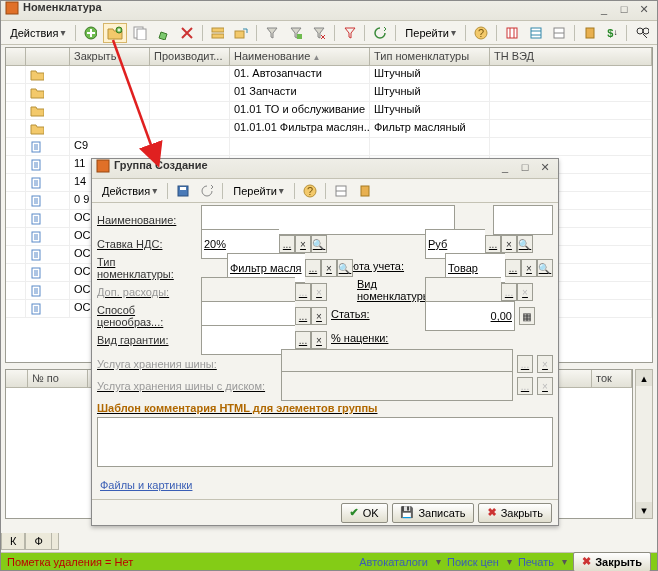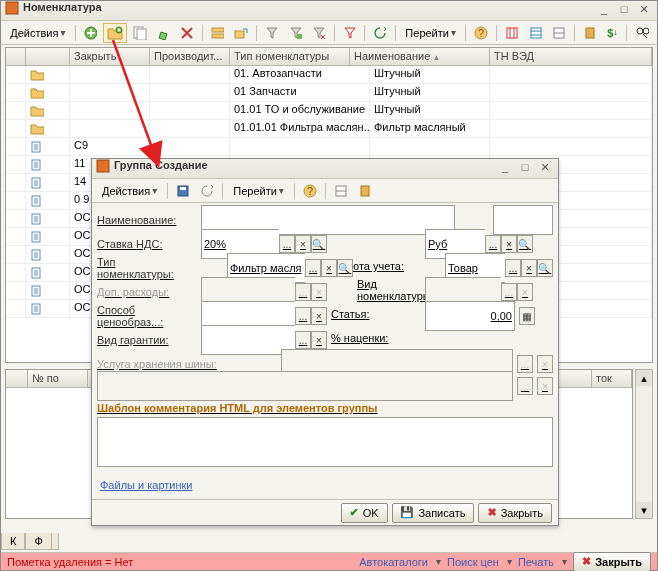--- a/index.html
+++ b/index.html
@@ -60,21 +60,21 @@
 
   .dlg-footer { position:absolute; left:0; right:0; bottom:0; height:26px; border-top:1px solid #c4c2b4; display:flex; align-items:center; justify-content:flex-end; gap:4px; padding:0 6px; background:#f4f3ee;}
   .btn { border:1px solid #8e8d82; background:linear-gradient(#fff,#e0dece); height:20px; padding:0 8px; display:inline-flex; align-items:center; gap:4px; border-radius:2px;}
   .ok-ico{color:#2a8a2a;font-weight:bold;}
   .close-ico{color:#c33;font-weight:bold;}
   .save-ico{color:#2a5aa0;}
 
   
   .arrow { position:absolute; left:110px; top:28px; width:60px; height:140px; z-index:20; pointer-events:none;}
 
-  .status-row{position:absolute;left:0;right:0;bottom:0;height:18px;background:#fca5a5;border-top:1px solid #c4c2b4;display:flex;align-items:center;justify-content:flex-end;padding:0 6px;gap:6px;}
+  .status-row{position:absolute;left:0;right:0;bottom:0;height:18px;background:#84cc16;border-top:1px solid #c4c2b4;display:flex;align-items:center;justify-content:flex-end;padding:0 6px;gap:6px;}
   .status-left{position:absolute;left:6px;color:#b00;}
   .sl{color:#3a5eb5;cursor:pointer;}
   .bold-close{font-weight:bold;}
 
   .folder-icon svg, .doc-icon svg { display:block;}
 </style>
 </head>
 <body>
 
 <div class="window main-window">
@@ -220,22 +220,22 @@
         </svg>
       </span>
   </div>
 
   <div class="grid-wrap">
     <div class="grid-header">
       <div class="gh c0"></div>
       <div class="gh c1"></div>
       <div class="gh c2">Закрыть</div>
       <div class="gh c3">Производит...</div>
+      <div class="gh c4 sort">Наименование</div>
       <div class="gh c5">Тип номенклатуры</div>
-      <div class="gh c4 sort">Наименование</div>
       <div class="gh c6">ТН ВЭД</div>
     </div>
     <div id="grid-body">
         <div class="gr">
           <div class="gc c0"></div>
           <div class="gc c1">
             <span class="folder-icon">
               <svg width="14" height="12">
                 <path d="M1 2h5l1 2h7v7H1z" fill="#f3c96b" stroke="#b7923a"></path>
               </svg>
@@ -623,20 +623,21 @@
           <span class="cbtn">×</span>
         </div>
     </div>
     <div class="wide-row">
       <span class="lbl dis">Услуга хранения шины:</span>
       <input class="inp" style="flex: 1 1 0%; background: rgb(244, 243, 238);" disabled="">
       <span class="cbtn" style="color:#bbb">...</span>
         <span class="cbtn" style="color:#bbb">×</span>
     </div>
     <div class="wide-row">
+      <span class="lbl dis">Услуга хранения шины с диском:</span>
       <input class="inp" style="flex: 1 1 0%; background: rgb(244, 243, 238);" disabled="">
       <span class="cbtn" style="color:#bbb">...</span>
         <span class="cbtn" style="color:#bbb">×</span>
     </div>
     <div class="section">Шаблон комментария HTML для элементов группы</div>
     <div class="memo"></div>
     <span class="link">Файлы и картинки</span>
   </div>
 
   <div class="dlg-footer">

